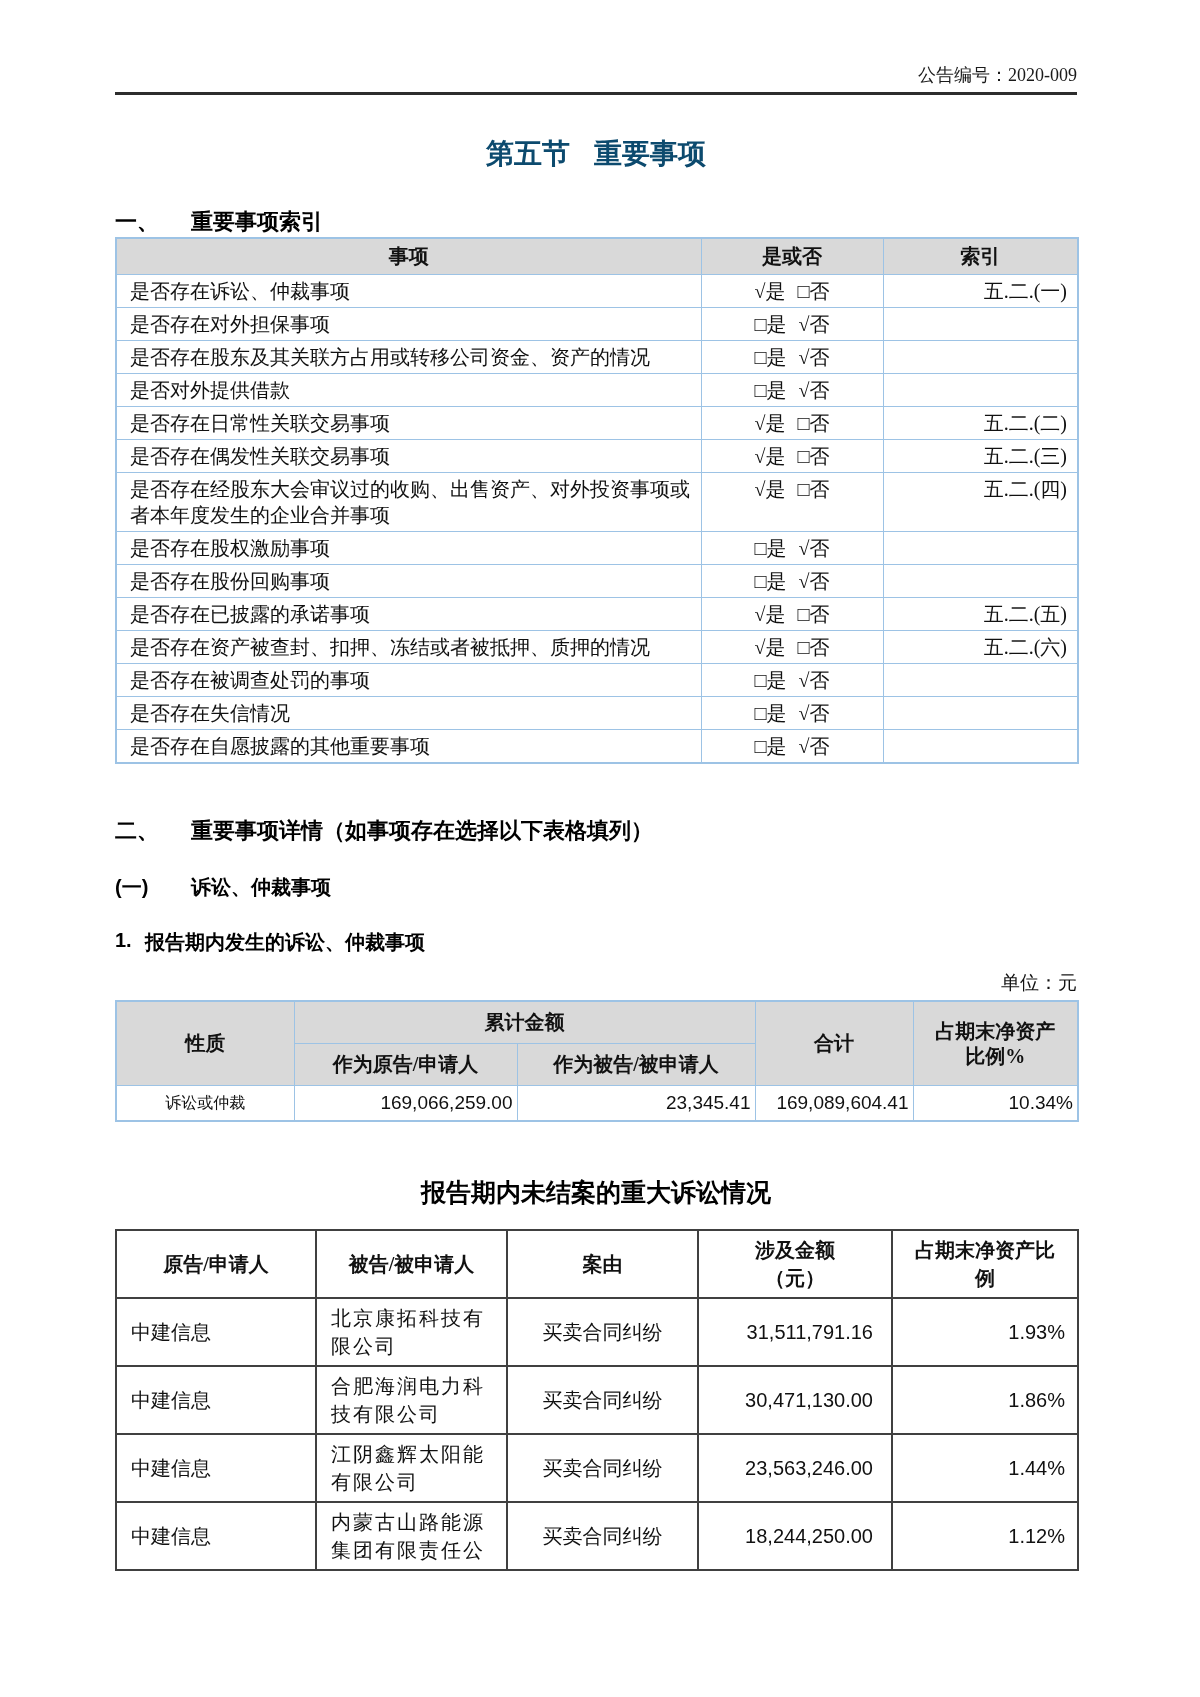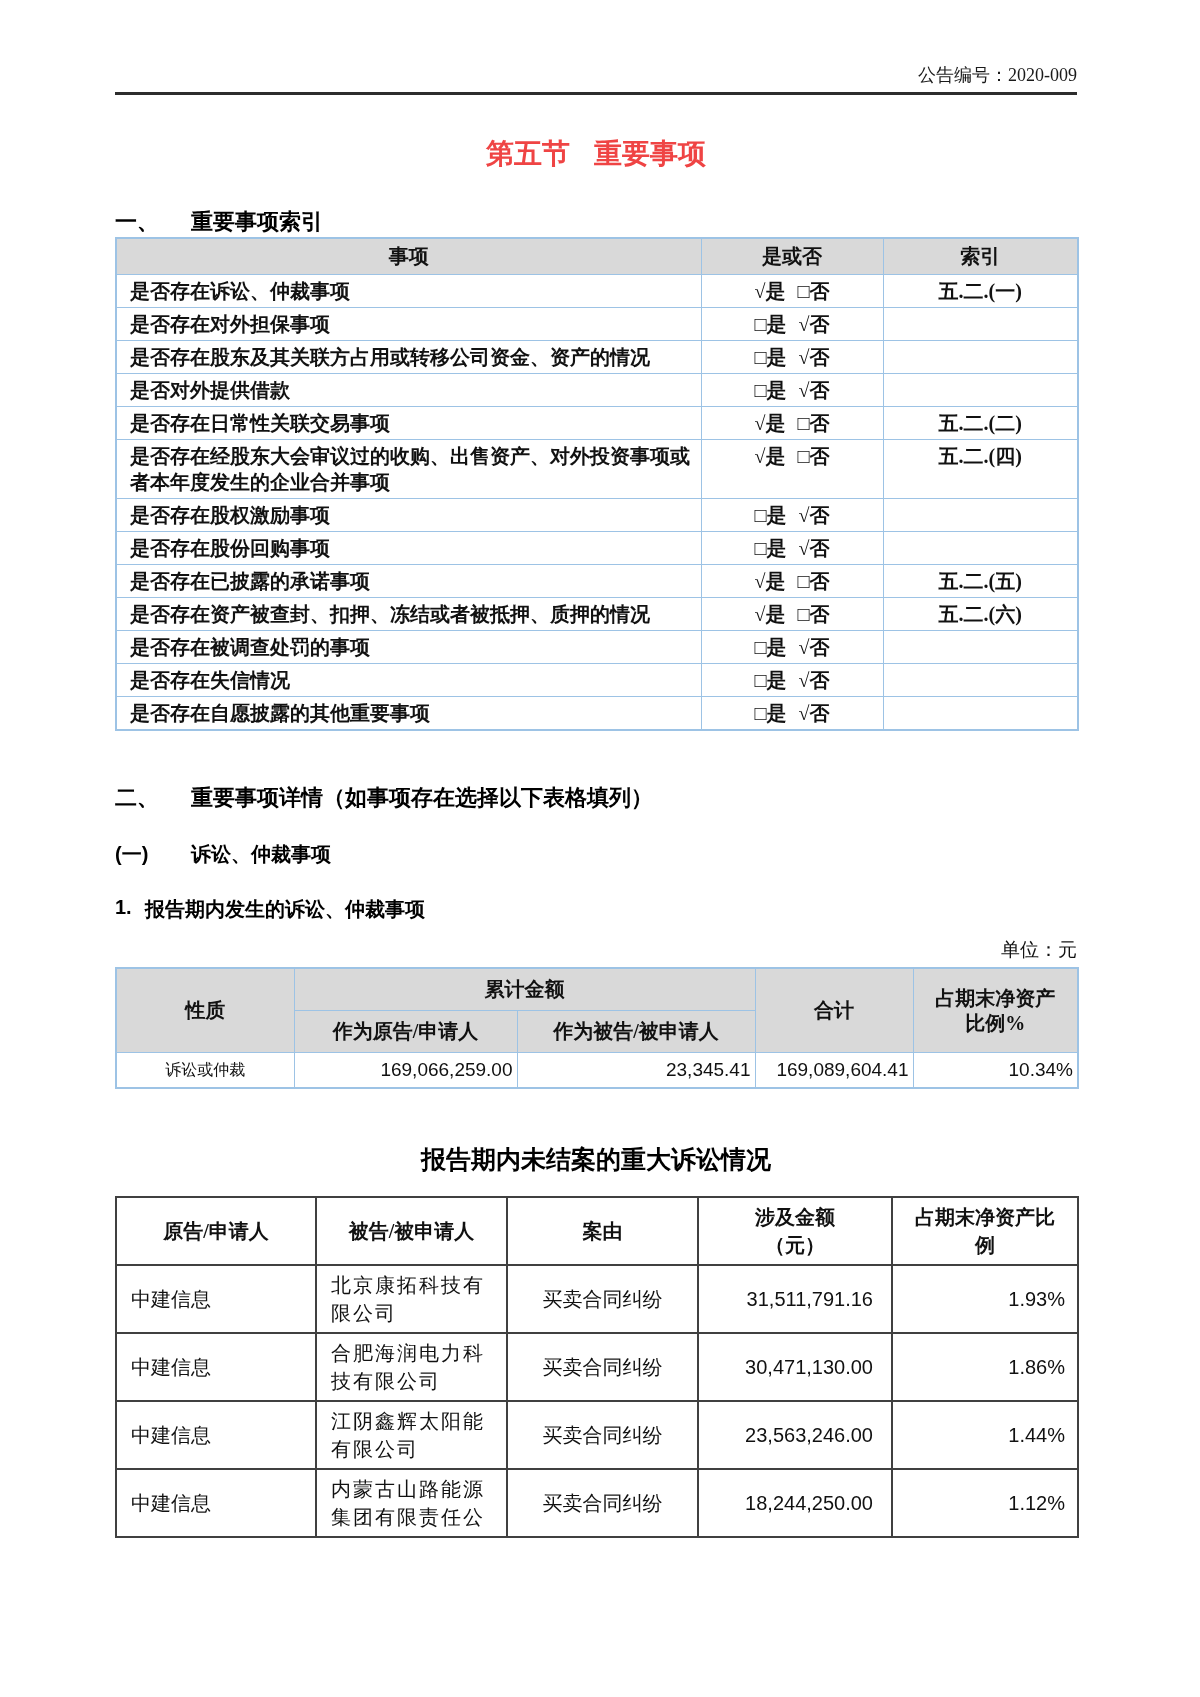--- a/index.html
+++ b/index.html
@@ -4,37 +4,37 @@
 <style>
   html,body { margin:0; padding:0; background:#ffffff; }
   body { width:1200px; color:#111; font-family:"Liberation Serif","DejaVu Serif",serif; }
   .page { width:1200px; height:1697px; box-sizing:border-box; padding:64px 123px 0 115px; overflow:hidden; background:#fff; }
 
   .announce { text-align:right; font-size:18px; line-height:22px; color:#1a1a1a; }
   .rule { border-top:3px solid #2d2d2d; margin-top:6px; }
 
   .doc-title { display:flex; justify-content:center; gap:24px; margin:40px 0 0 0;
                font-family:"Liberation Sans","DejaVu Sans",sans-serif; font-weight:bold;
-               font-size:28px; color:#ef4444; }
+               font-size:28px; color:#0c4a6e; }
 
   .h2 { display:flex; margin-top:34px; font-family:"Liberation Sans","DejaVu Sans",sans-serif;
         font-weight:bold; font-size:22px; color:#000; }
   .h3 { display:flex; margin-top:28px; font-family:"Liberation Sans","DejaVu Sans",sans-serif;
         font-weight:bold; font-size:20px; color:#000; }
   .h-no   { flex:none; width:76px; }
   .h-no-sm{ flex:none; width:30px; }
 
   table.tbl { border-collapse:collapse; table-layout:fixed; width:100%; }
   #t1 { border:2px solid #9dc3e5; }
   #t1 th, #t1 td { border:1px solid #9dc3e5; }
   #t1 th { background:#d9d9d9; font-size:20px; font-weight:bold; text-align:center; padding:4px 6px; }
-  #t1 td { font-size:20px; line-height:1.3; padding:3px 10px; vertical-align:top;font-weight:bold; }
+  #t1 td { font-size:20px; line-height:1.3; padding:3px 10px; vertical-align:top; }
   .t1-item  { text-align:left; padding-left:13px !important; }
   .t1-yesno { text-align:center; word-spacing:7px; }
-  .t1-index { text-align:center; }
+  .t1-index { text-align:right; }
 
   .unit-line { text-align:right; font-size:19px; margin-top:14px; }
 
   #t2 { margin-top:4px; border:2px solid #9dc3e5; }
   #t2 td { border:1px solid #9dc3e5; vertical-align:middle; }
   #t2 .th { background:#d9d9d9; font-size:20px; font-weight:bold; text-align:center; padding:8px 16px; line-height:1.25; }
   #t2 .c-center { text-align:center; font-size:16px; padding:6px 16px; }
   #t2 .c-num { text-align:right; padding:6px 4px; }
 
   .num { font-family:"Liberation Sans","DejaVu Sans",sans-serif; font-size:19px; }
@@ -103,20 +103,25 @@
         </tr>
         <tr>
           <td class="t1-item">是否对外提供借款</td>
           <td class="t1-yesno">□是 √否</td>
           <td class="t1-index"></td>
         </tr>
         <tr>
           <td class="t1-item">是否存在日常性关联交易事项</td>
           <td class="t1-yesno">√是 □否</td>
           <td class="t1-index">五.二.(二)</td>
+        </tr>
+        <tr>
+          <td class="t1-item">是否存在偶发性关联交易事项</td>
+          <td class="t1-yesno">√是 □否</td>
+          <td class="t1-index">五.二.(三)</td>
         </tr>
         <tr>
           <td class="t1-item">是否存在经股东大会审议过的收购、出售资产、对外投资事项或者本年度发生的企业合并事项</td>
           <td class="t1-yesno">√是 □否</td>
           <td class="t1-index">五.二.(四)</td>
         </tr>
         <tr>
           <td class="t1-item">是否存在股权激励事项</td>
           <td class="t1-yesno">□是 √否</td>
           <td class="t1-index"></td>

